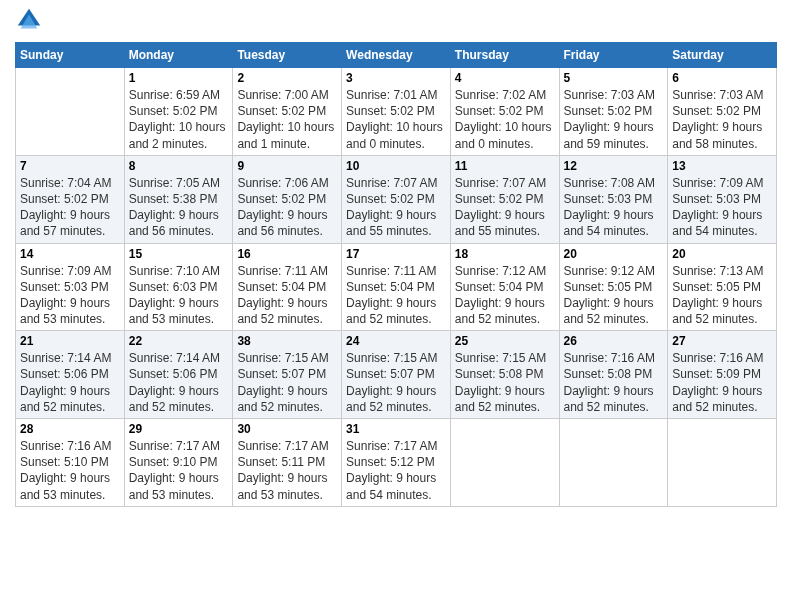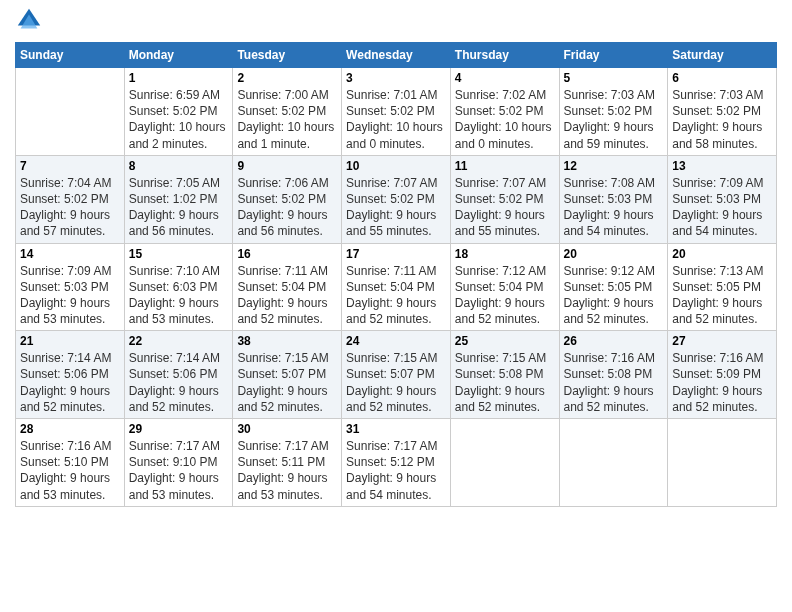--- a/index.html
+++ b/index.html
@@ -174,21 +174,21 @@
           <td>
             <span class="day-num">7</span>
             <div class="day-info">Sunrise: 7:04 AM
 Sunset: 5:02 PM
 Daylight: 9 hours
 and 57 minutes.</div>
           </td>
           <td>
             <span class="day-num">8</span>
             <div class="day-info">Sunrise: 7:05 AM
-Sunset: 1:02 PM
+Sunset: 5:38 PM
 Daylight: 9 hours
 and 56 minutes.</div>
           </td>
           <td>
             <span class="day-num">9</span>
             <div class="day-info">Sunrise: 7:06 AM
 Sunset: 5:02 PM
 Daylight: 9 hours
 and 56 minutes.</div>
           </td>

